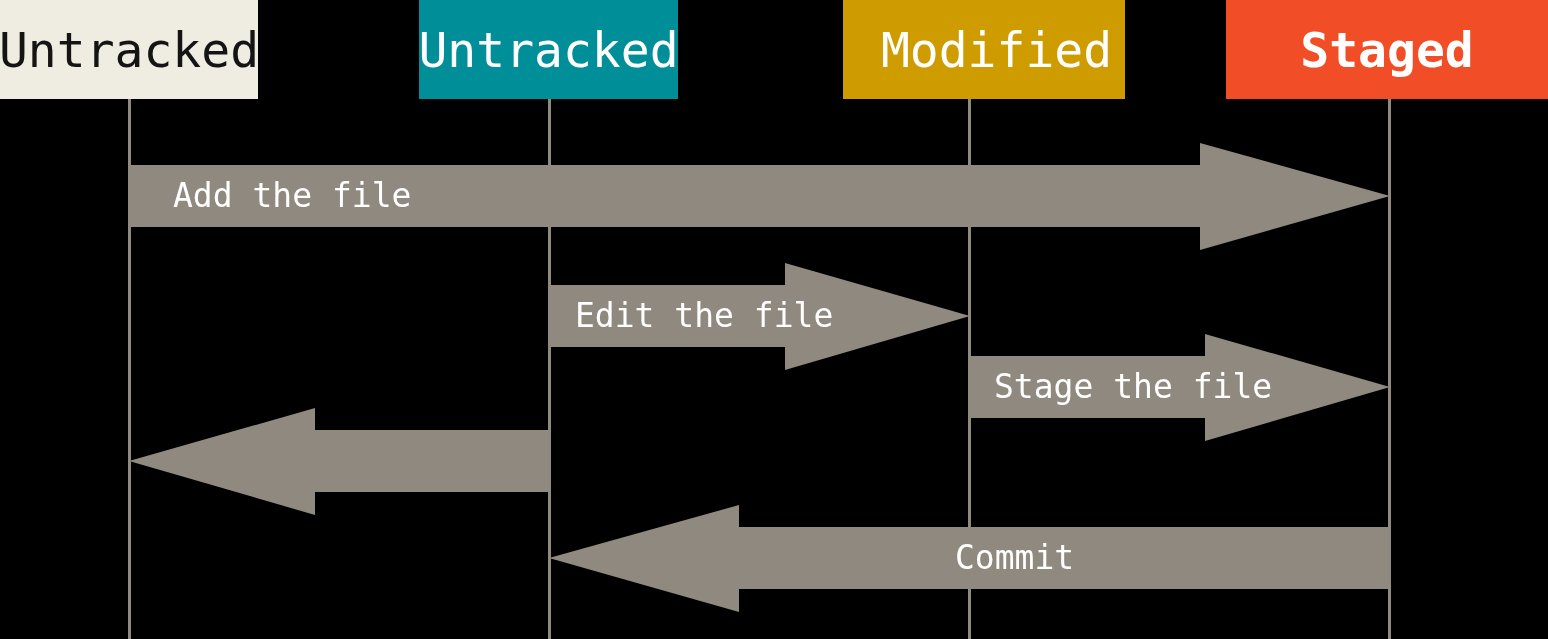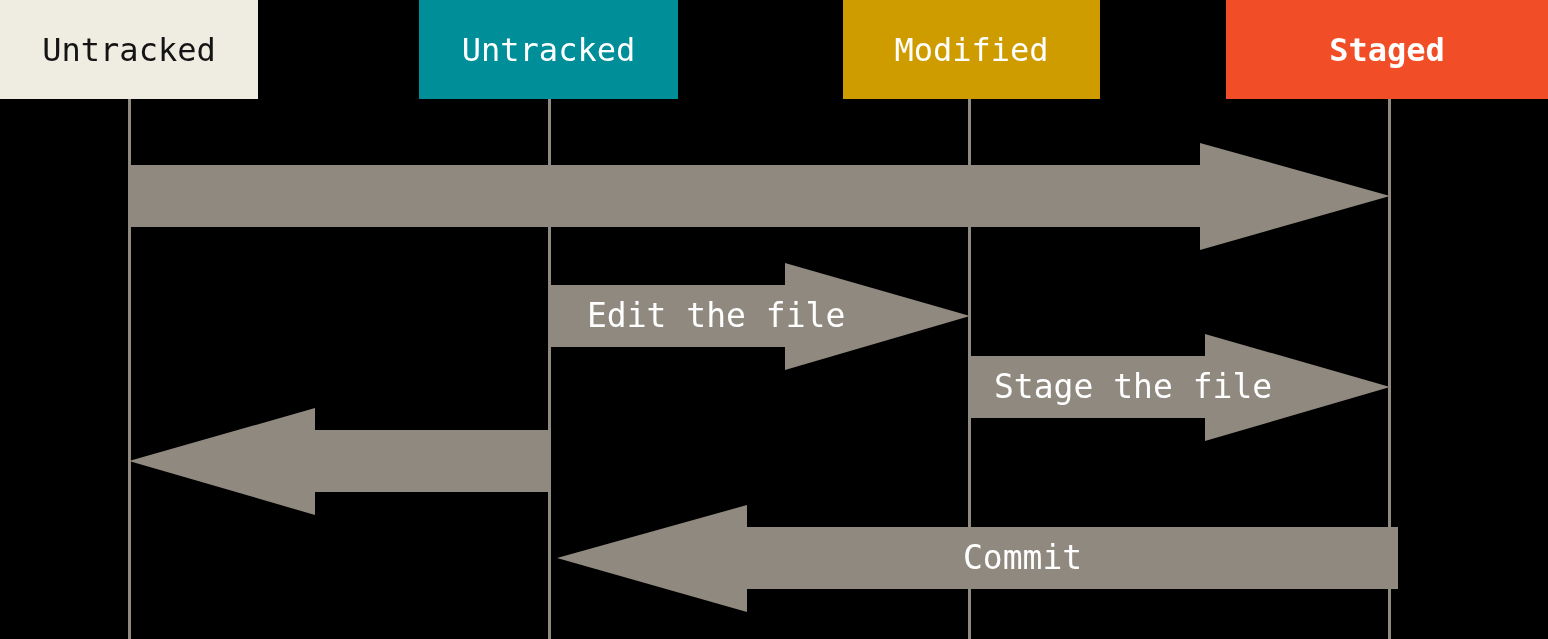--- a/index.html
+++ b/index.html
@@ -16,75 +16,76 @@
   }
 
   
   .lifeline { position:absolute; top:98px; height:541px; width:3px; background:var(--lifeline); z-index:1; }
   #ll-1 { left:128px; } #ll-2 { left:548px; } #ll-3 { left:968px; } #ll-4 { left:1388px; }
 
   
   .state-box {
     position:absolute; top:0; height:99px; z-index:3;
     display:flex; align-items:center; justify-content:center;
-    font-size:32px; color:var(--box-text);
+    font-size:48px; color:var(--box-text);
   }
   #box-untracked  { left:0;      width:258px; background:var(--untracked-bg); color:var(--untracked-text); }
   #box-unmodified { left:419px;  width:259px; background:var(--unmodified-bg); }
-  #box-modified   { left:843px;  width:257px; background:var(--modified-bg); }
+  #box-modified   { left:843px;  width:257px; background:var(--modified-bg);padding-left:25px; }
   #box-staged     { left:1226px; width:322px; background:var(--staged-bg);font-weight:bold; }
 
   
   .arrow { position:absolute; z-index:2; height:107px; }
   .arrow .body { position:absolute; top:22px; height:62px; background:var(--arrow); }
   .arrow .head { position:absolute; top:0; width:0; height:0;
                  border-top:53px solid transparent; border-bottom:54px solid transparent; }
   .arrow .head.right { border-left-style:solid; border-left-color:var(--arrow); }
   .arrow .head.left  { border-right-style:solid; border-right-color:var(--arrow); }
   .arrow .label { position:absolute; top:22px; height:62px; line-height:62px;
                   font-size:33px; color:var(--arrow-text); white-space:nowrap; }
 
   #arrow-add    { left:129px; top:143px; width:1261px; }
   #arrow-add .body { left:0; width:1071px; }
   #arrow-add .head { left:1071px; border-left-width:190px; }
   #arrow-add .label { left:44px; }
 
   #arrow-edit   { left:549px; top:263px; width:421px; }
   #arrow-edit .body { left:0; width:236px; }
   #arrow-edit .head { left:236px; border-left-width:185px; }
-  #arrow-edit .label { left:38px; }
+  #arrow-edit .label { left:26px; }
 
   #arrow-stage  { left:969px; top:334px; width:386px; }
   #arrow-stage .body { left:0; width:236px; }
   #arrow-stage .head { left:236px; border-left-width:185px; }
   #arrow-stage .label { left:25px; }
 
   #arrow-remove { left:129px; top:408px; width:421px; }
   #arrow-remove .head { left:0; border-right-width:186px; }
   #arrow-remove .body { left:186px; width:235px; }
   #arrow-remove .label { left:100px; }
 
-  #arrow-commit { left:549px; top:505px; width:841px;margin-left:8px; }
+  #arrow-commit { left:549px; top:505px; width:841px; }
   #arrow-commit .head { left:0; border-right-width:190px; }
   #arrow-commit .body { left:190px; width:651px; }
   #arrow-commit .label { left:406px; }
 </style>
 </head>
 <body>
 
 <div class="stage">
 
   <div class="lifeline" id="ll-1"></div>
   <div class="lifeline" id="ll-2"></div>
   <div class="lifeline" id="ll-3"></div>
   <div class="lifeline" id="ll-4"></div>
 
   <div class="arrow" id="arrow-add">
     <div class="body"></div>
     <div class="head right"></div>
+    <span class="label">Add the file</span>
   </div>
 
   <div class="arrow" id="arrow-edit">
     <div class="body"></div>
     <div class="head right"></div>
     <span class="label">Edit the file</span>
   </div>
 
   <div class="arrow" id="arrow-stage">
     <div class="body"></div>

